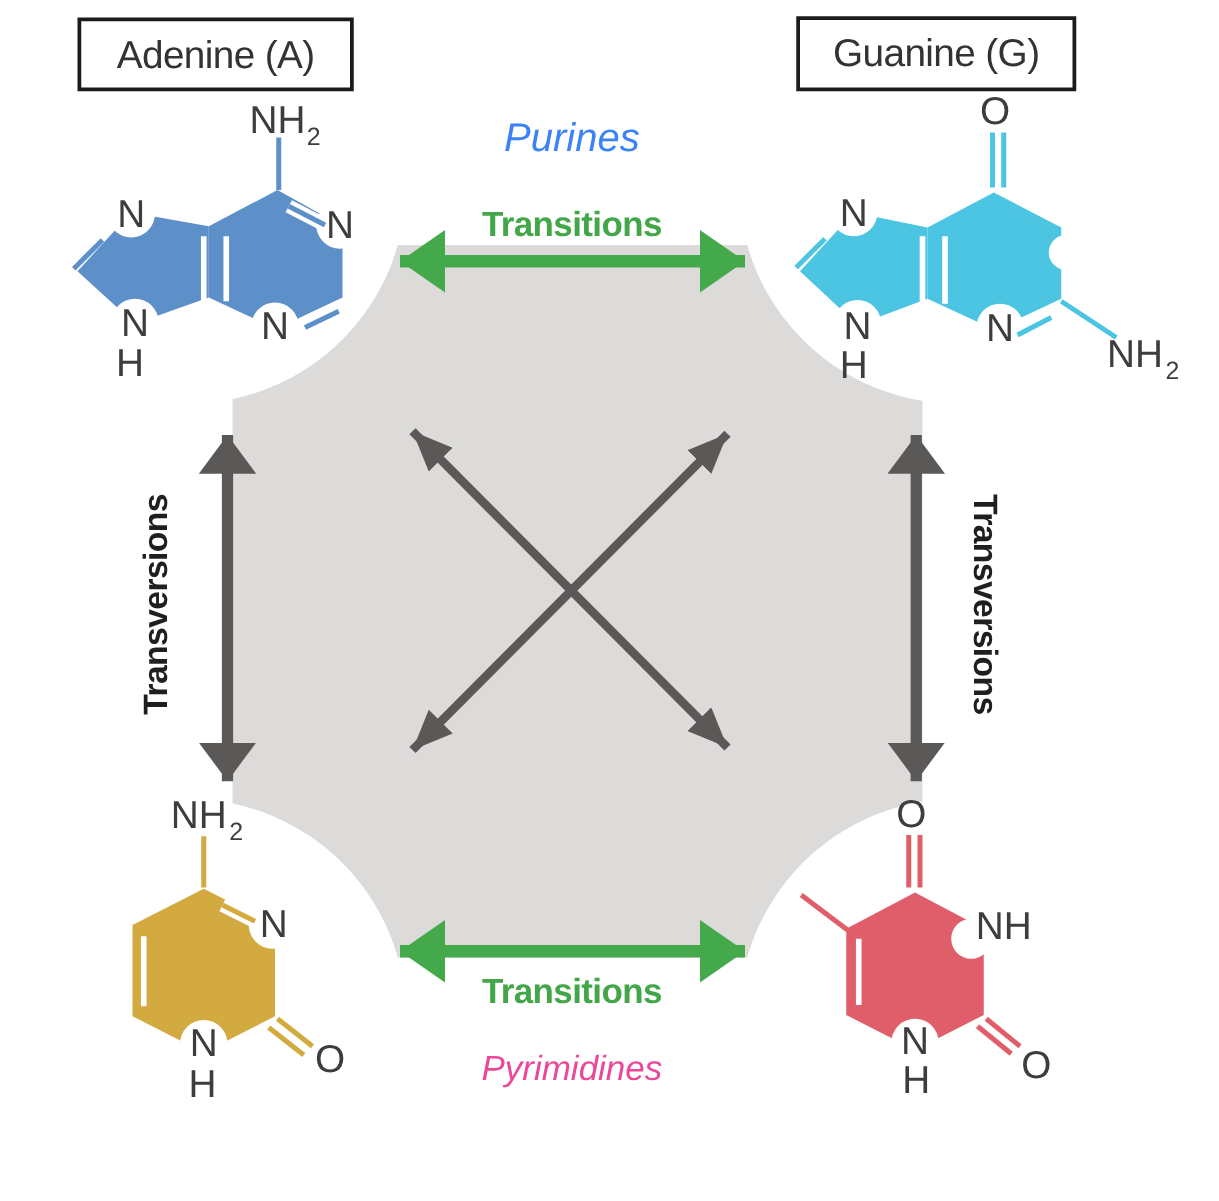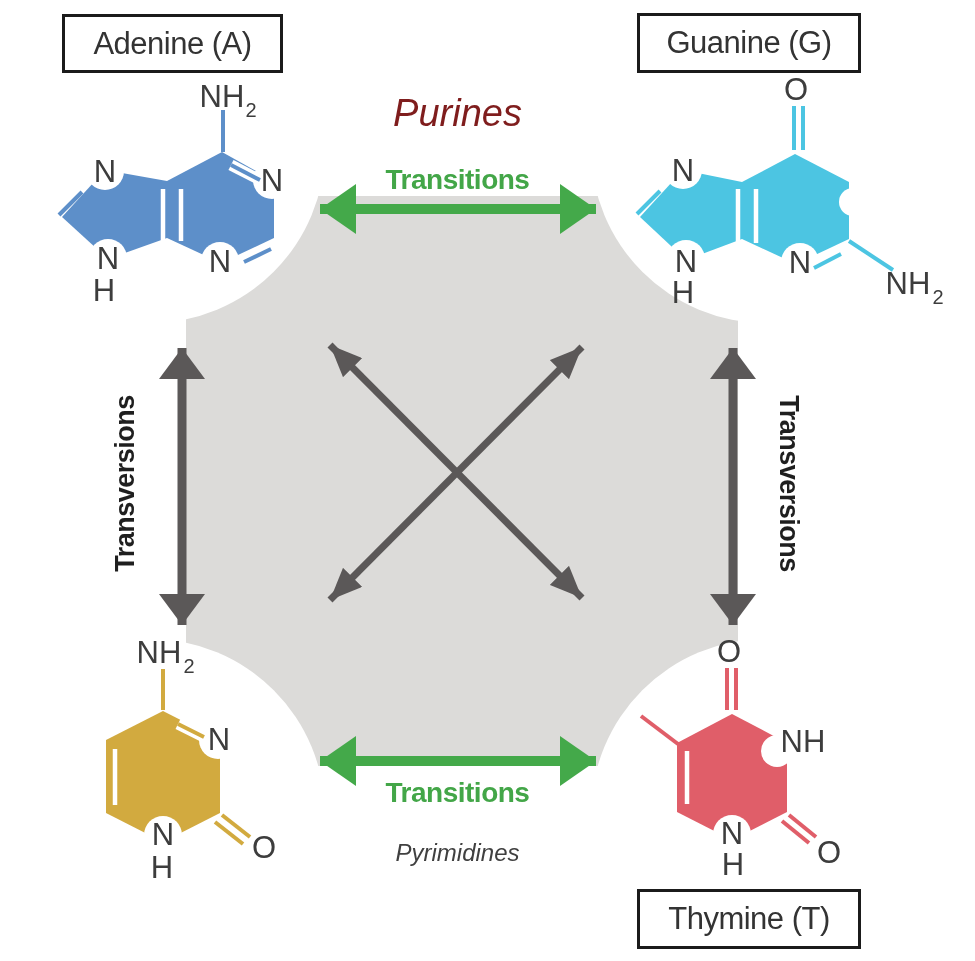--- a/index.html
+++ b/index.html
@@ -25,22 +25,22 @@
   
   .namebox{position:absolute;border:3px solid #1b1b1b;background:#fff;display:flex;
            align-items:center;justify-content:center;font-size:31px;color:#333;
            letter-spacing:-0.5px;}
   #adenine-box{left:62px;top:14px;width:215px;height:53px}
   #guanine-box{left:637px;top:13px;width:218px;height:54px}
   #cytosine-box{left:62px;top:890px;width:215px;height:52px}
   #thymine-box{left:637px;top:889px;width:218px;height:54px}
 
   .lbl{position:absolute;text-align:center;}
-  #purines{left:345px;top:92px;width:225px;font-style:italic;font-size:38px;color:#7f1d1d}
-  #pyrimidines{left:335px;top:839px;width:245px;font-style:italic;font-size:24px;color:#404040}
+  #purines{left:345px;top:92px;width:225px;font-style:italic;font-size:32px;color:#3b82f6}
+  #pyrimidines{left:335px;top:839px;width:245px;font-style:italic;font-size:28px;color:#ec4899}
   #transitions-top{left:345px;top:164px;width:225px;font-weight:bold;font-size:28px;color:#43a648;letter-spacing:-0.5px}
   #transitions-bottom{left:345px;top:777px;width:225px;font-weight:bold;font-size:28px;color:#43a648;letter-spacing:-0.5px}
   #transversions-left{left:5px;top:468px;width:240px;font-weight:bold;font-size:27px;color:#1f1f1f;
                       transform:rotate(-90deg);letter-spacing:-0.5px}
   #transversions-right{left:668px;top:468px;width:240px;font-weight:bold;font-size:27px;color:#1f1f1f;
                        transform:rotate(90deg);letter-spacing:-0.5px}
 </style>
 </head>
 <body>
 
@@ -153,21 +153,20 @@
       <text class="atom" x="729" y="651">O</text>
       <text class="atom" x="803" y="741">NH</text>
       <text class="atom" x="732" y="833">N</text>
       <text class="atom" x="733" y="864">H</text>
       <text class="atom" x="829" y="852">O</text>
     </g>
   </svg>
 
   <div class="namebox" id="adenine-box">Adenine (A)</div>
   <div class="namebox" id="guanine-box">Guanine (G)</div>
-  <div class="namebox" id="thymine-box">Thymine (T)</div>
 
   <div class="lbl" id="purines">Purines</div>
   <div class="lbl" id="transitions-top">Transitions</div>
   <div class="lbl" id="transitions-bottom">Transitions</div>
   <div class="lbl" id="pyrimidines">Pyrimidines</div>
   <div class="lbl" id="transversions-left">Transversions</div>
   <div class="lbl" id="transversions-right">Transversions</div>
 </div>
 
 </body></html>

